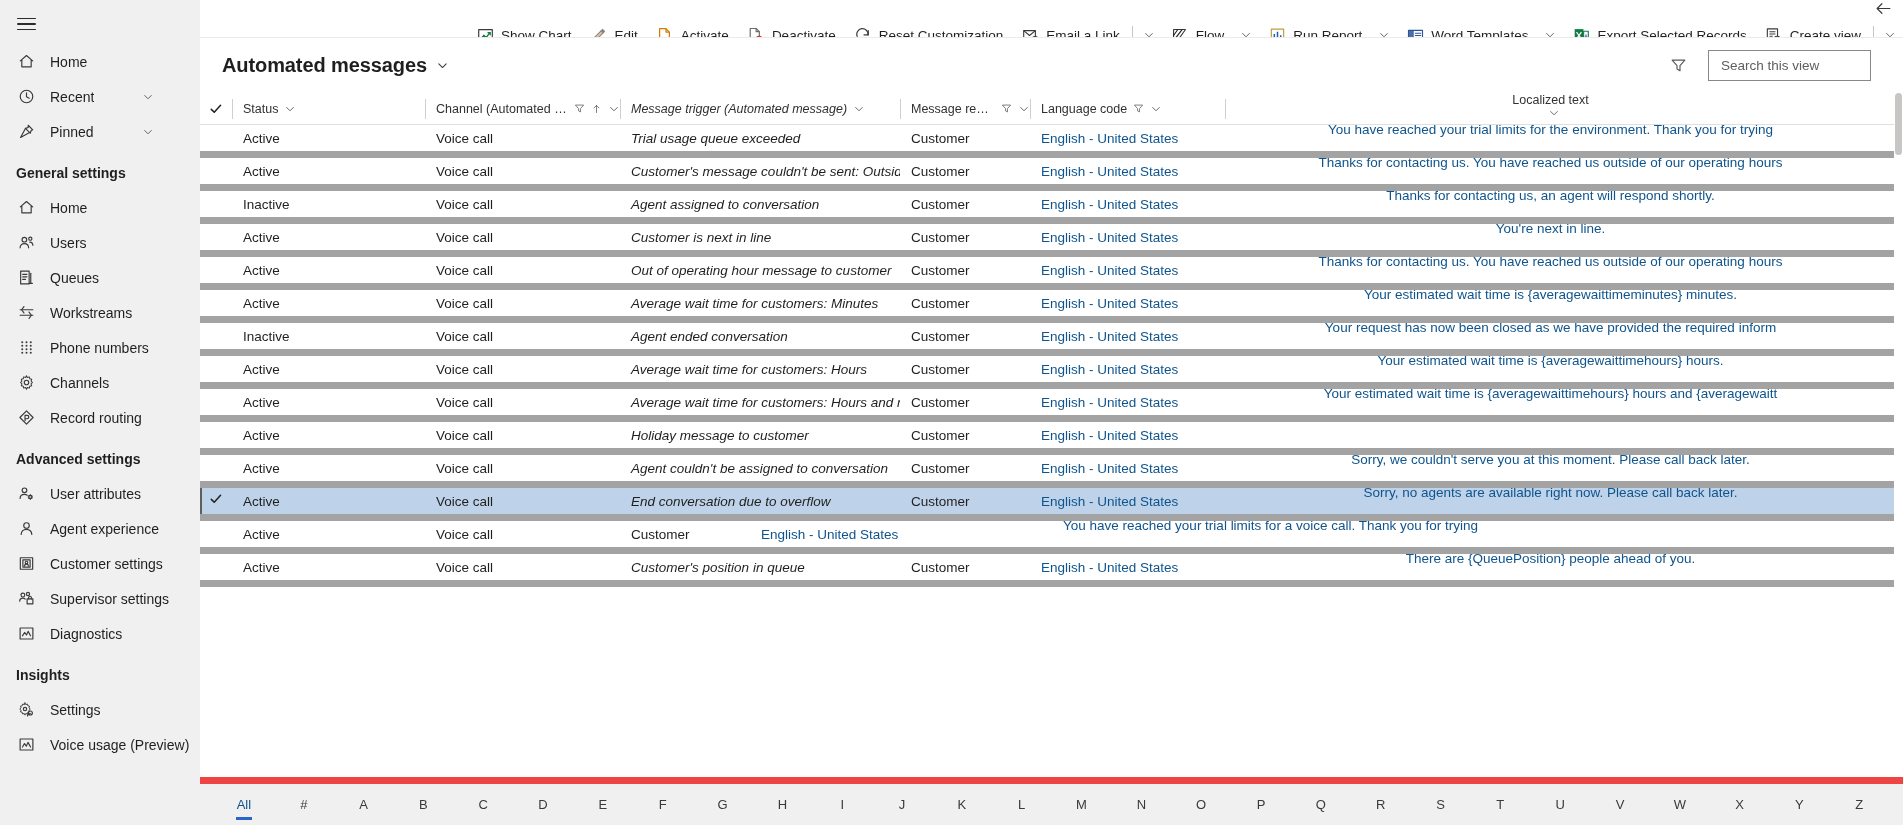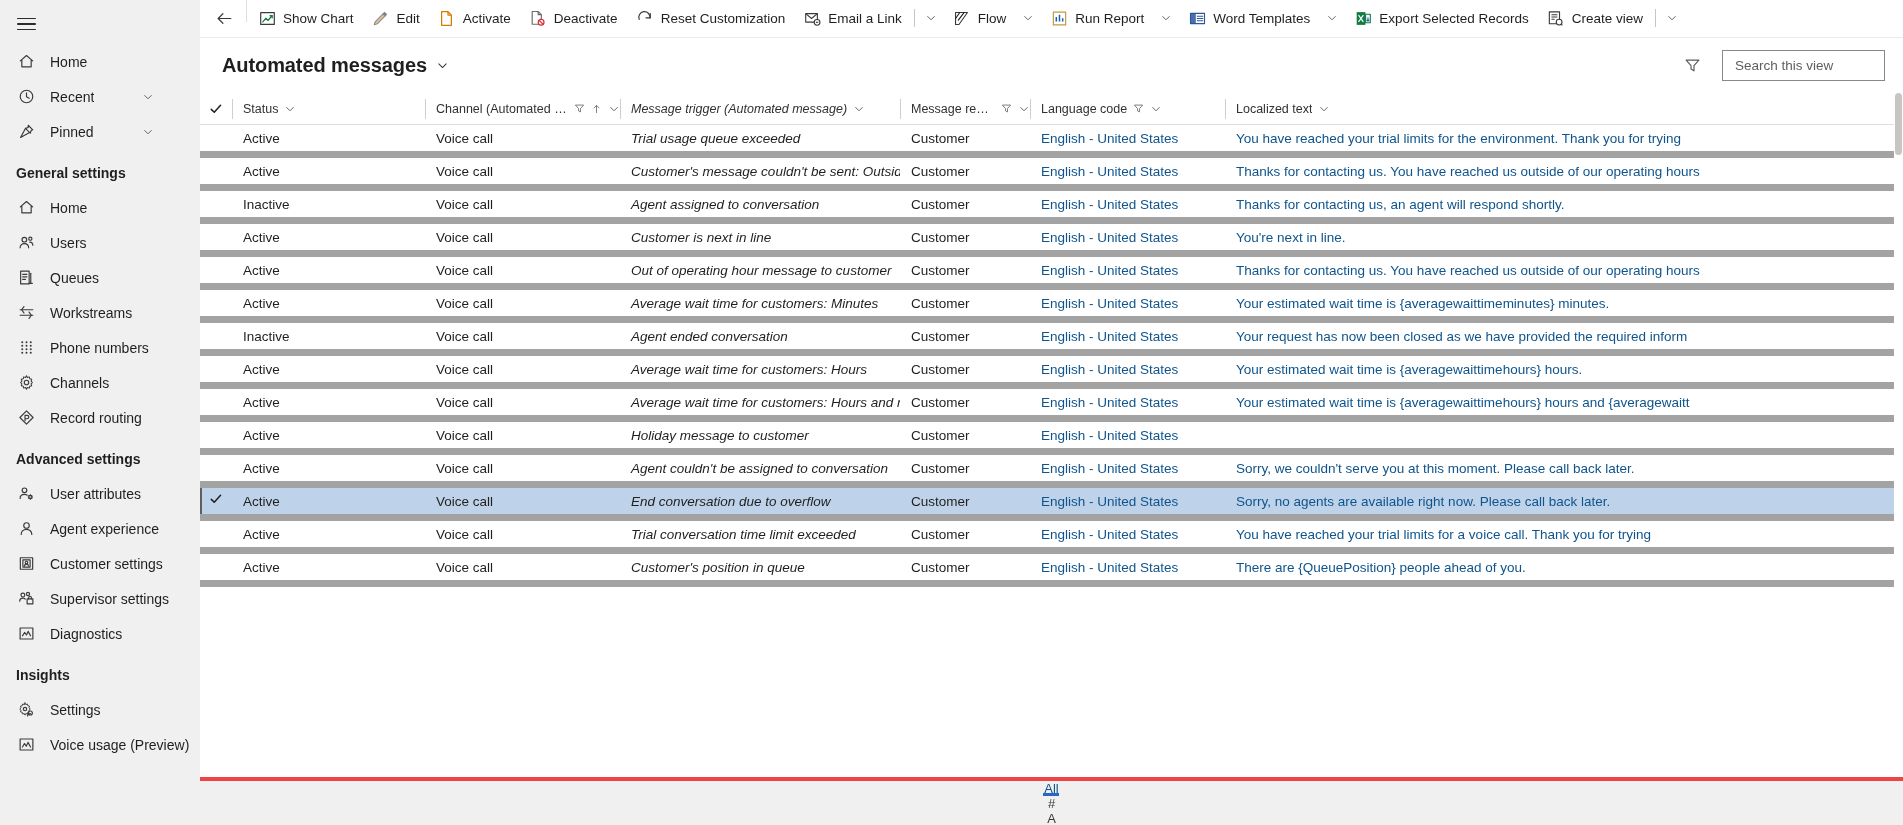--- a/index.html
+++ b/index.html
@@ -48,25 +48,26 @@
     font-size: 14px; font-weight: bold; color: #201f1e;
     padding: 16px 0 9px 16px;
   }
 
   
   #main { flex: 1; height: 825px; display: flex; flex-direction: column; background: #ffffff; position: relative; }
 
   
   #cmdbar {
     height: 38px; min-height: 38px;
-    display: flex; align-items: flex-start;
+    display: flex; align-items: flex-end;
     border-bottom: 1px solid #edebe9;
     background: #ffffff;
     padding-left: 4px;
     overflow: hidden;
+    flex-direction: column;
   }
   .back-btn {
     width: 40px; height: 36px; display:flex; align-items:center; justify-content:center;
     cursor: pointer; color: #3b3a39;
   }
   .cmd-sep { width: 1px; height: 22px; background: #e1dfdd; margin: 0 2px; }
   .cmd-btn {
     display: flex; align-items: center; height: 36px;
     padding: 0 9px; cursor: pointer; white-space: nowrap;
   }
@@ -75,21 +76,21 @@
   .cmd-caret {
     width: 26px; height: 36px; display:flex; align-items:center; justify-content:center;
     cursor:pointer; color:#5b5a58;
   }
   .vbar { width: 1px; height: 18px; background: #c8c6c4; margin: 0 3px; }
 
   
   #viewhead {
     height: 55px; min-height: 55px;
     display: flex; align-items: center;
-    padding: 0 18px 0 22px;
+    padding: 0 32px 0 22px;
     background: #ffffff;
   }
   #view-title {
     font-size: 20px; font-weight: bold; color: #201f1e;
     letter-spacing: -0.1px;
   }
   .title-caret { margin-left: 9px; color: #3b3a39; display: inline-flex; vertical-align: middle; cursor:pointer; }
   .head-spacer { flex: 1; }
   .filter-btn {
     width: 32px; height: 32px; display:flex; align-items:center; justify-content:center;
@@ -144,35 +145,35 @@
   }
   .gcell.link { color: #0f548c; }
   .rowcheck { width:32px; min-width:32px; display:flex; align-items:center; justify-content:center; color:#201f1e; }
 
   
   .c-status  { width: 193px; min-width:193px; }
   .c-channel { width: 195px; min-width:195px; }
   .c-trigger { width: 280px; min-width:280px;font-style:italic; }
   .c-recip   { width: 130px; min-width:130px; }
   .c-lang    { width: 195px; min-width:195px; }
-  .c-text    { width: 640px; min-width:640px; }
+  .c-text    { width: 640px; min-width:640px;flex-direction:column; }
 
   
   #vscroll {
     position: absolute; top: 0; right: 0; width: 9px; bottom: 0;
     background: #ffffff;
   }
   #vscroll .thumb { position:absolute; top:0; left:1px; width:7px; height:62px; background:#c8c6c4; border-radius:4px; }
 
   
   #alpha {
     height: 48px; min-height: 48px;
-    background: #f0f0f0; border-top: 4px solid #ef4444;
+    background: #f0f0f0; border-top: 7px solid #ef4444;
     display: flex; align-items: center;
-    padding-left: 14px; padding-right: 14px; flex-direction: column;
+    padding-left: 14px; padding-right: 14px;
   }
   .alpha-item {
     flex: 1; text-align: center; font-size: 13px; color: #3b3a39;
     cursor: pointer; position: relative; height: 30px;
     display:flex; align-items:center; justify-content:center;
   }
   .alpha-item.active { color: #0f548c; }
   .alpha-item.active::after {
     content:""; position:absolute; bottom:0px; left:50%; transform: translateX(-50%);
     width: 16px; height: 3px; background: #2a66c8;
@@ -746,21 +747,20 @@
               <div class="gcell c-channel">Voice call</div>
               <div class="gcell c-trigger">End conversation due to overflow</div>
               <div class="gcell c-recip">Customer</div>
               <div class="gcell c-lang link">English - United States</div>
               <div class="gcell c-text link">Sorry, no agents are available right now. Please call back later.</div>
             </div>
             <div class="grow">
               <div class="rowcheck"></div>
               <div class="gcell c-status">Active</div>
               <div class="gcell c-channel">Voice call</div>
-              <div class="gcell c-trigger">Trial conversation time limit exceeded</div>
               <div class="gcell c-recip">Customer</div>
               <div class="gcell c-lang link">English - United States</div>
               <div class="gcell c-text link">You have reached your trial limits for a voice call. Thank you for trying</div>
             </div>
             <div class="grow">
               <div class="rowcheck"></div>
               <div class="gcell c-status">Active</div>
               <div class="gcell c-channel">Voice call</div>
               <div class="gcell c-trigger">Customer's position in queue</div>
               <div class="gcell c-recip">Customer</div>

